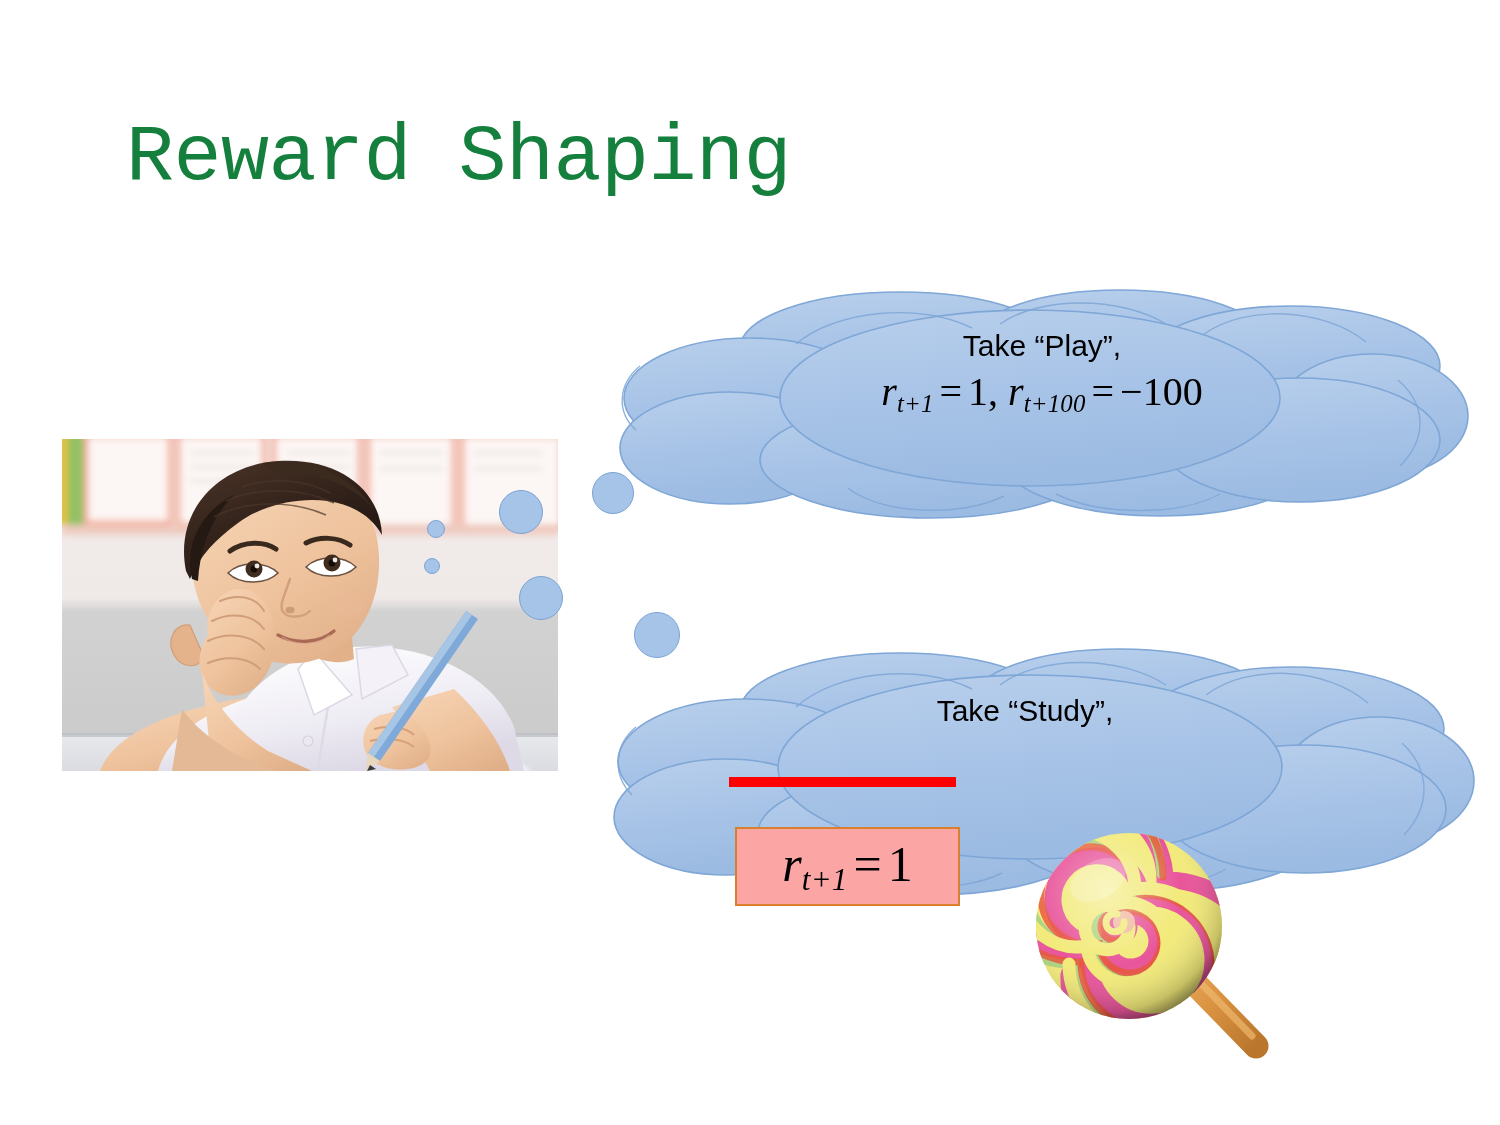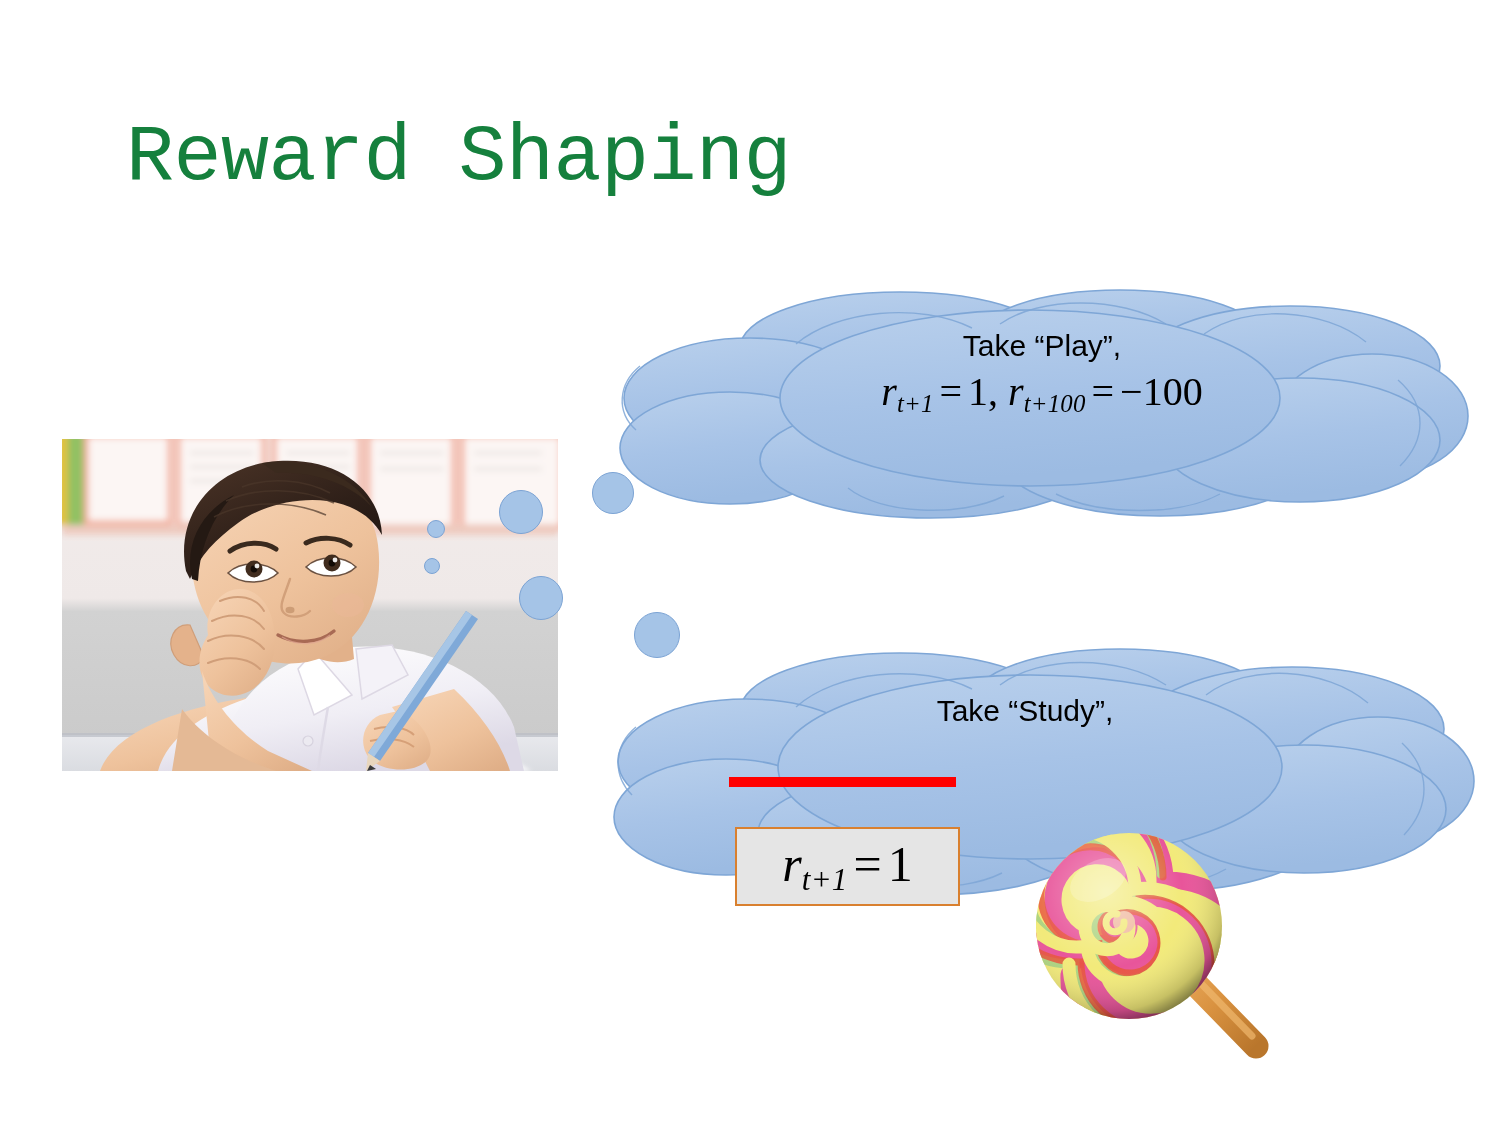--- a/index.html
+++ b/index.html
@@ -99,21 +99,21 @@
     background: #FF0000;
   }
 
   
   #reward-box {
     position: absolute;
     left: 735px;
     top: 827px;
     width: 225px;
     height: 79px;
-    background: #e5e5e5;
+    background: #fca5a5;
     border: 2px solid #D9802F;
     box-sizing: border-box;
     display: flex;
     align-items: center;
     justify-content: center;
   }
   #reward-box-text {
     font-family: "Liberation Serif", serif;
     font-size: 50px;
     color: #000000;

